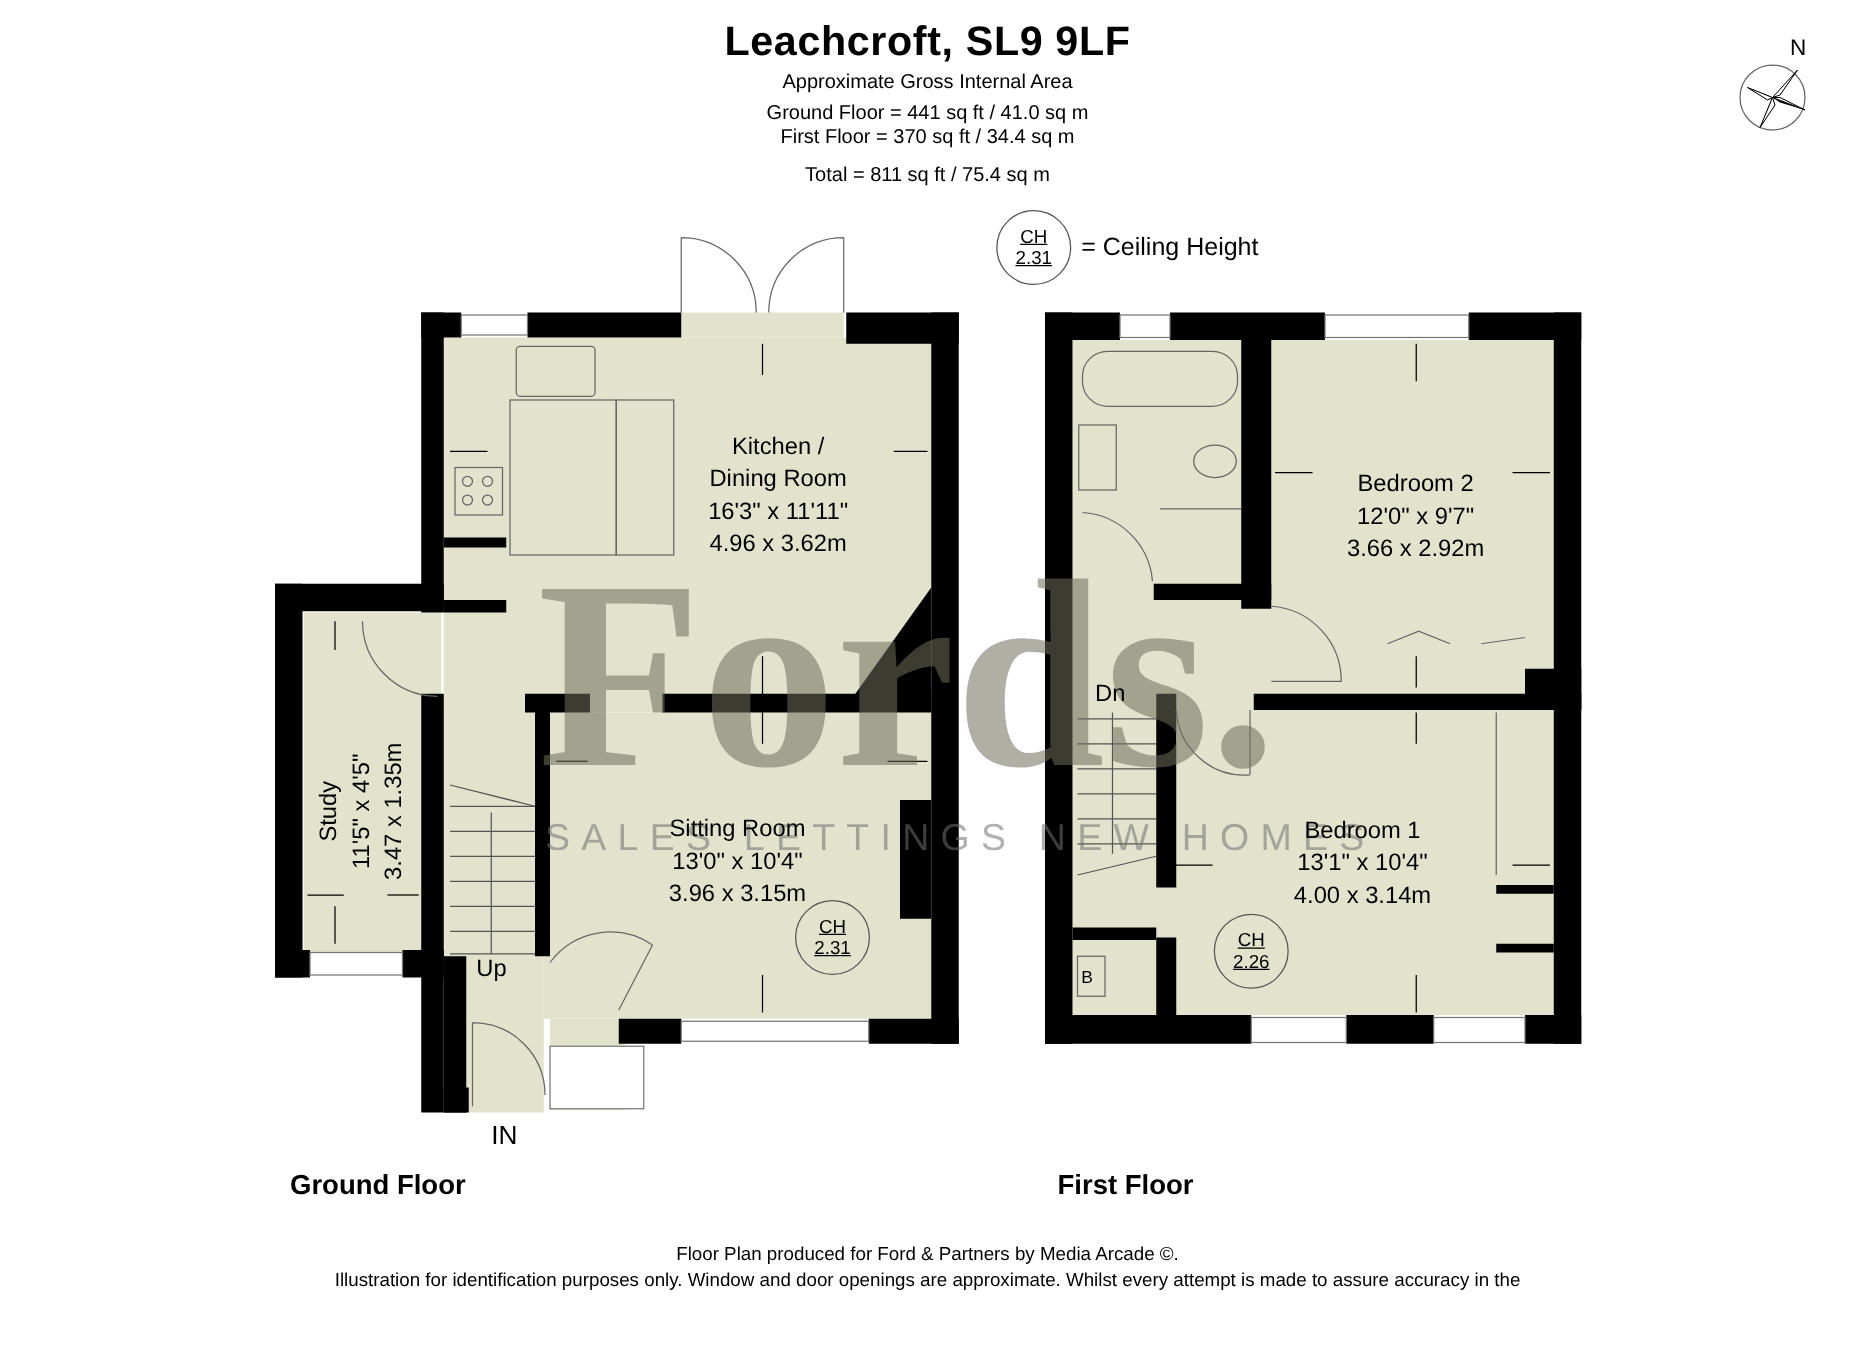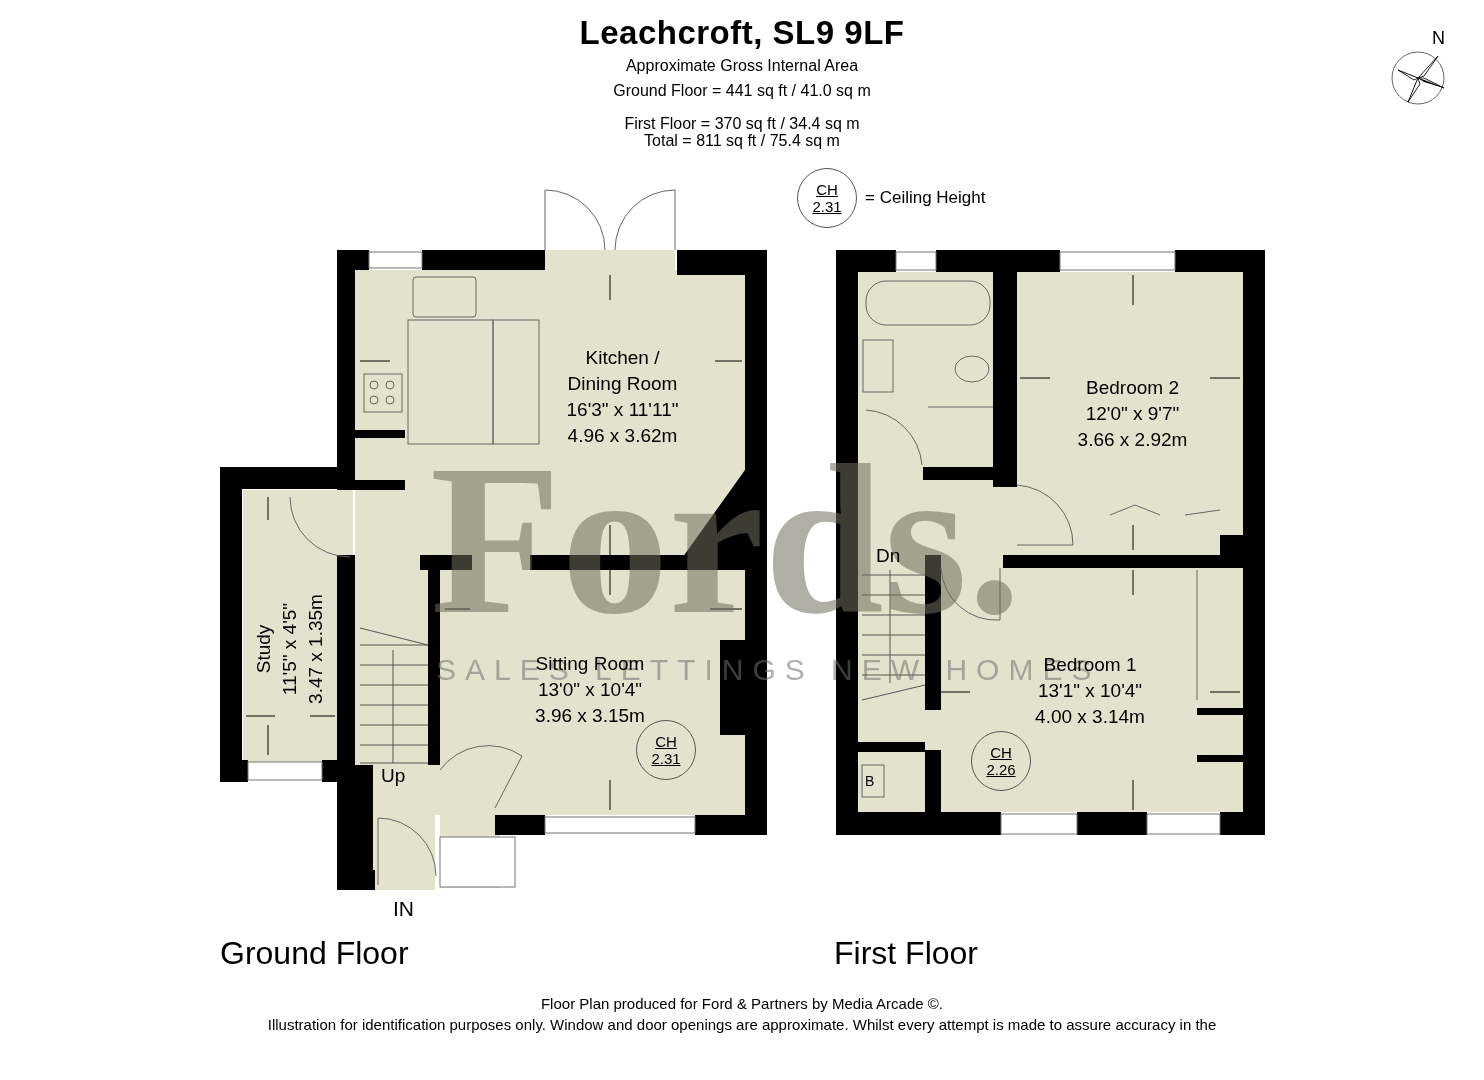--- a/index.html
+++ b/index.html
@@ -1,26 +1,26 @@
 <!DOCTYPE html>
 <html><head>
 <meta charset="utf-8">
 <style>
   html,body{margin:0;padding:0;background:#fff;}
   body{width:1484px;height:1080px;position:relative;overflow:hidden;font-family:"Liberation Sans",sans-serif;color:#000;}
   .title{position:absolute;left:0;width:1484px;text-align:center;}
   #t-main{top:14px;font-size:33px;font-weight:bold;letter-spacing:0.5px;}
   .sub{font-size:16px;line-height:25px;}
-  #t1{top:53px;} #t2{top:78px;} #t3{top:111px;} #t4{top:128px;}
+  #t1{top:53px;} #t2{top:78px;} #t3{top:97px;} #t4{top:128px;}
   .legend{position:absolute;left:797px;top:168px;display:flex;align-items:center;}
   .ch{border:1px solid #555;border-radius:50%;width:58px;height:58px;display:flex;flex-direction:column;align-items:center;justify-content:center;font-size:15px;line-height:17px;text-decoration:underline;}
-  .legend-label{font-size:17px;margin-left:8px;}
+  .legend-label{font-size:20px;margin-left:8px;}
   .compass{position:absolute;left:1390px;top:30px;}
   svg.plan{position:absolute;left:0;top:0;}
-  .floor-label{position:absolute;font-size:32px;font-weight:normal;top:935px;}
+  .floor-label{position:absolute;font-size:22px;font-weight:bold;top:935px;margin-left:12px;}
   .room{position:absolute;text-align:center;font-size:19px;line-height:26px;white-space:nowrap;}
   .foot{position:absolute;left:0;width:1484px;text-align:center;font-size:15px;line-height:21px;top:993px;}
   .small{position:absolute;font-size:19px;}
 </style>
 </head>
 <body>
 
 <div class="title" id="t-main">Leachcroft, SL9 9LF</div>
 <div class="title sub" id="t1">Approximate Gross Internal Area</div>
 <div class="title sub" id="t2">Ground Floor = 441 sq ft / 41.0 sq m</div>

